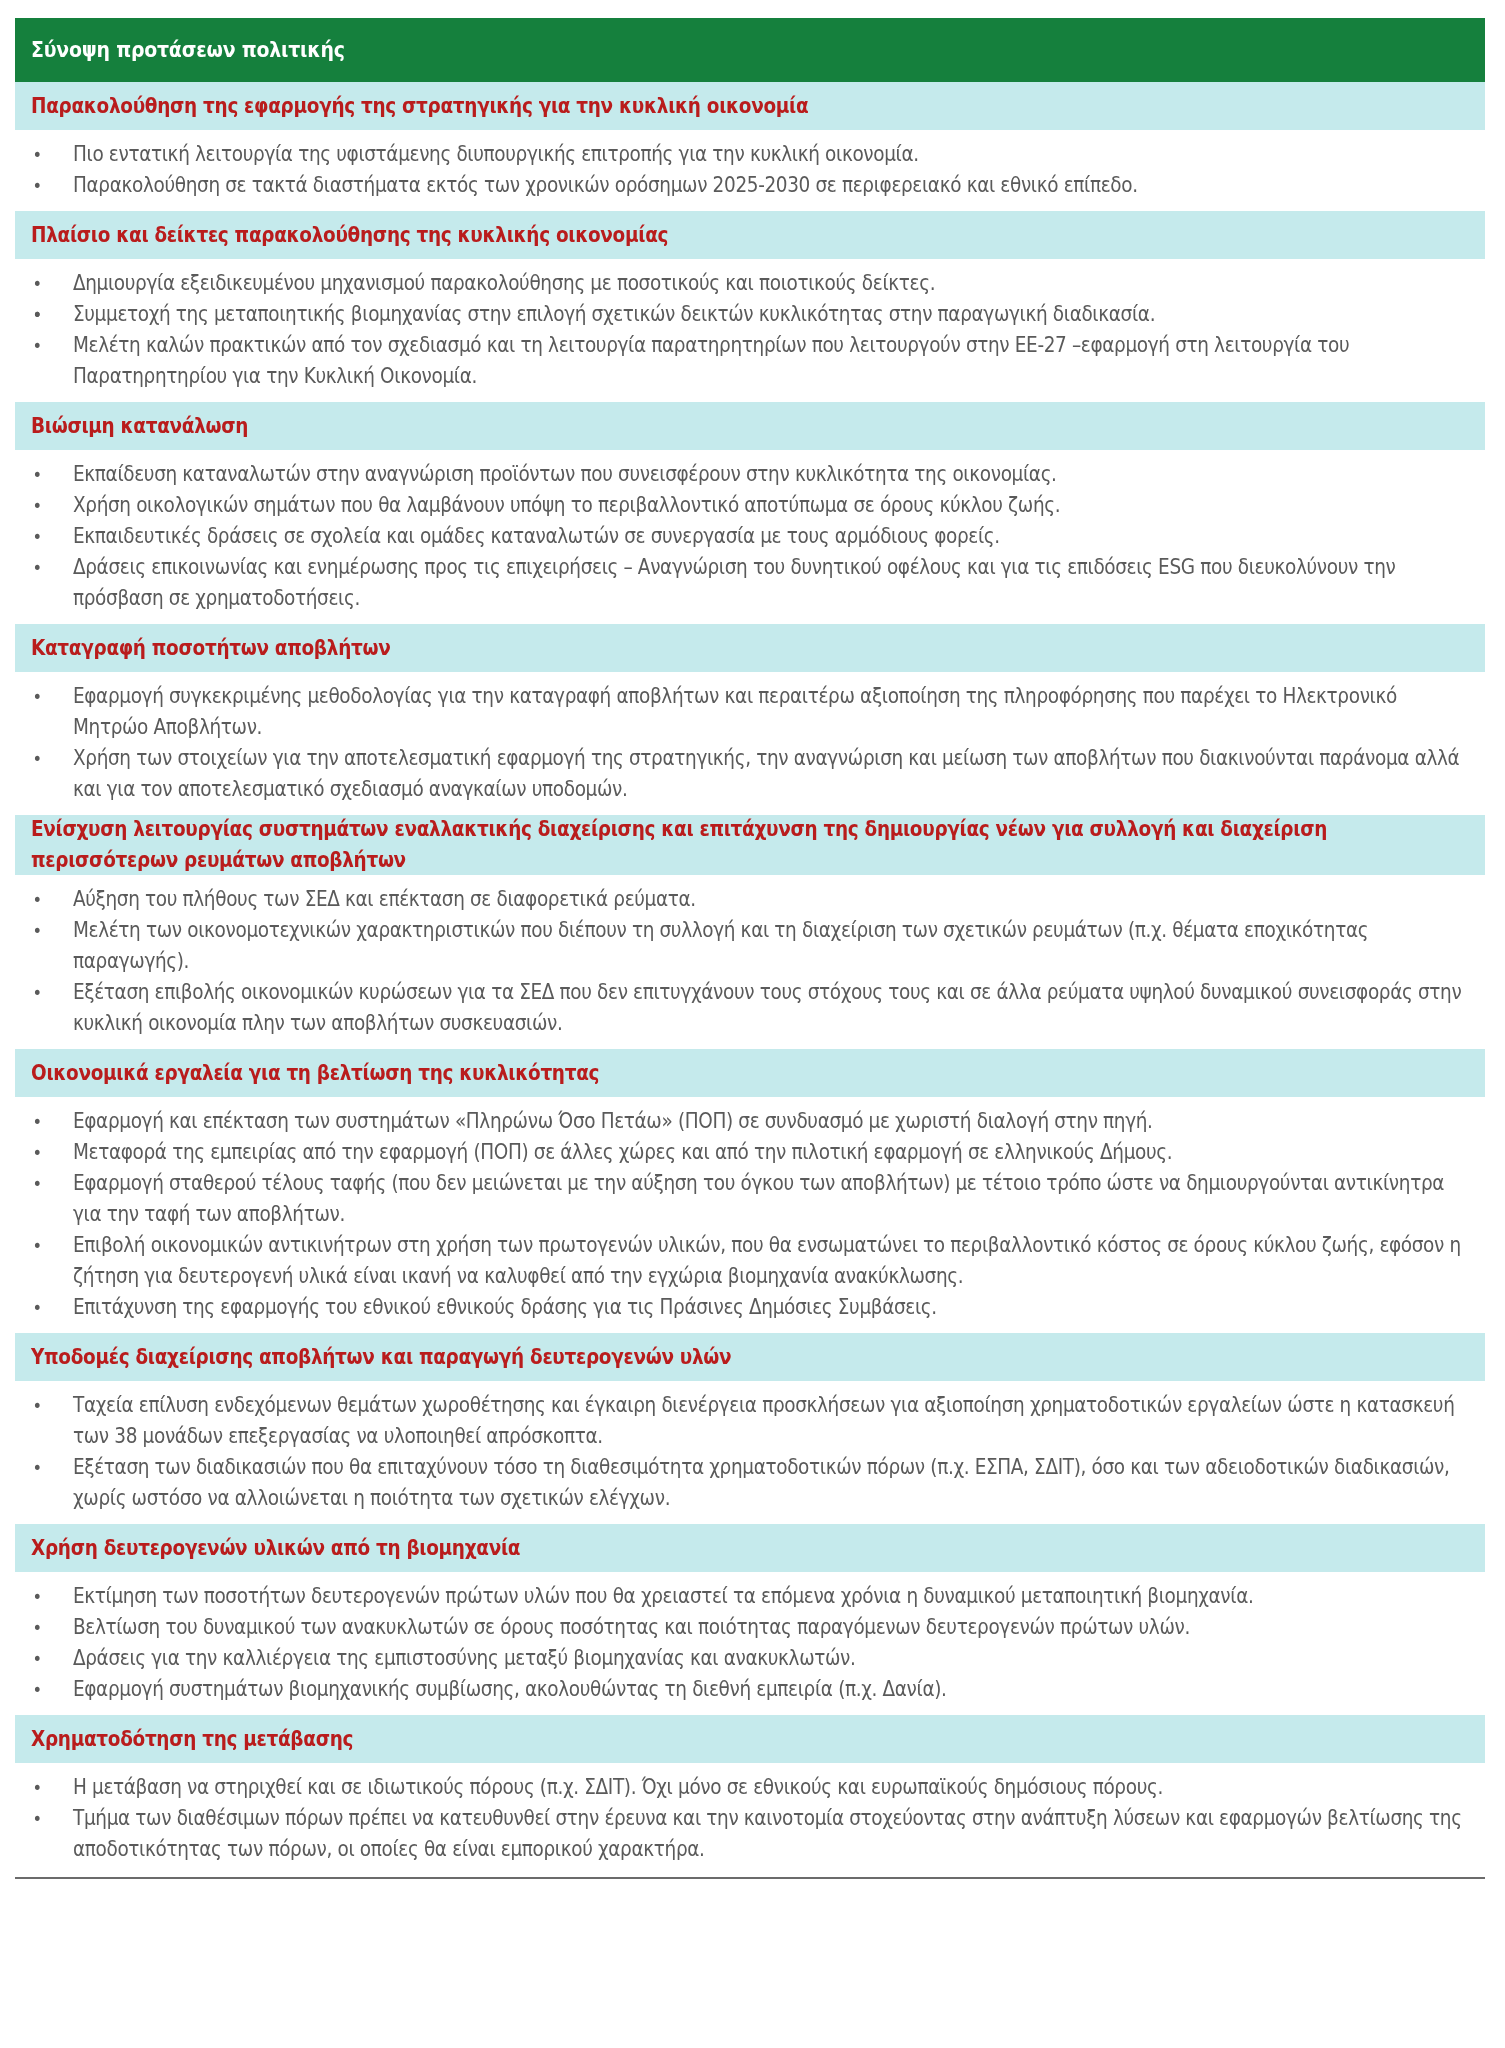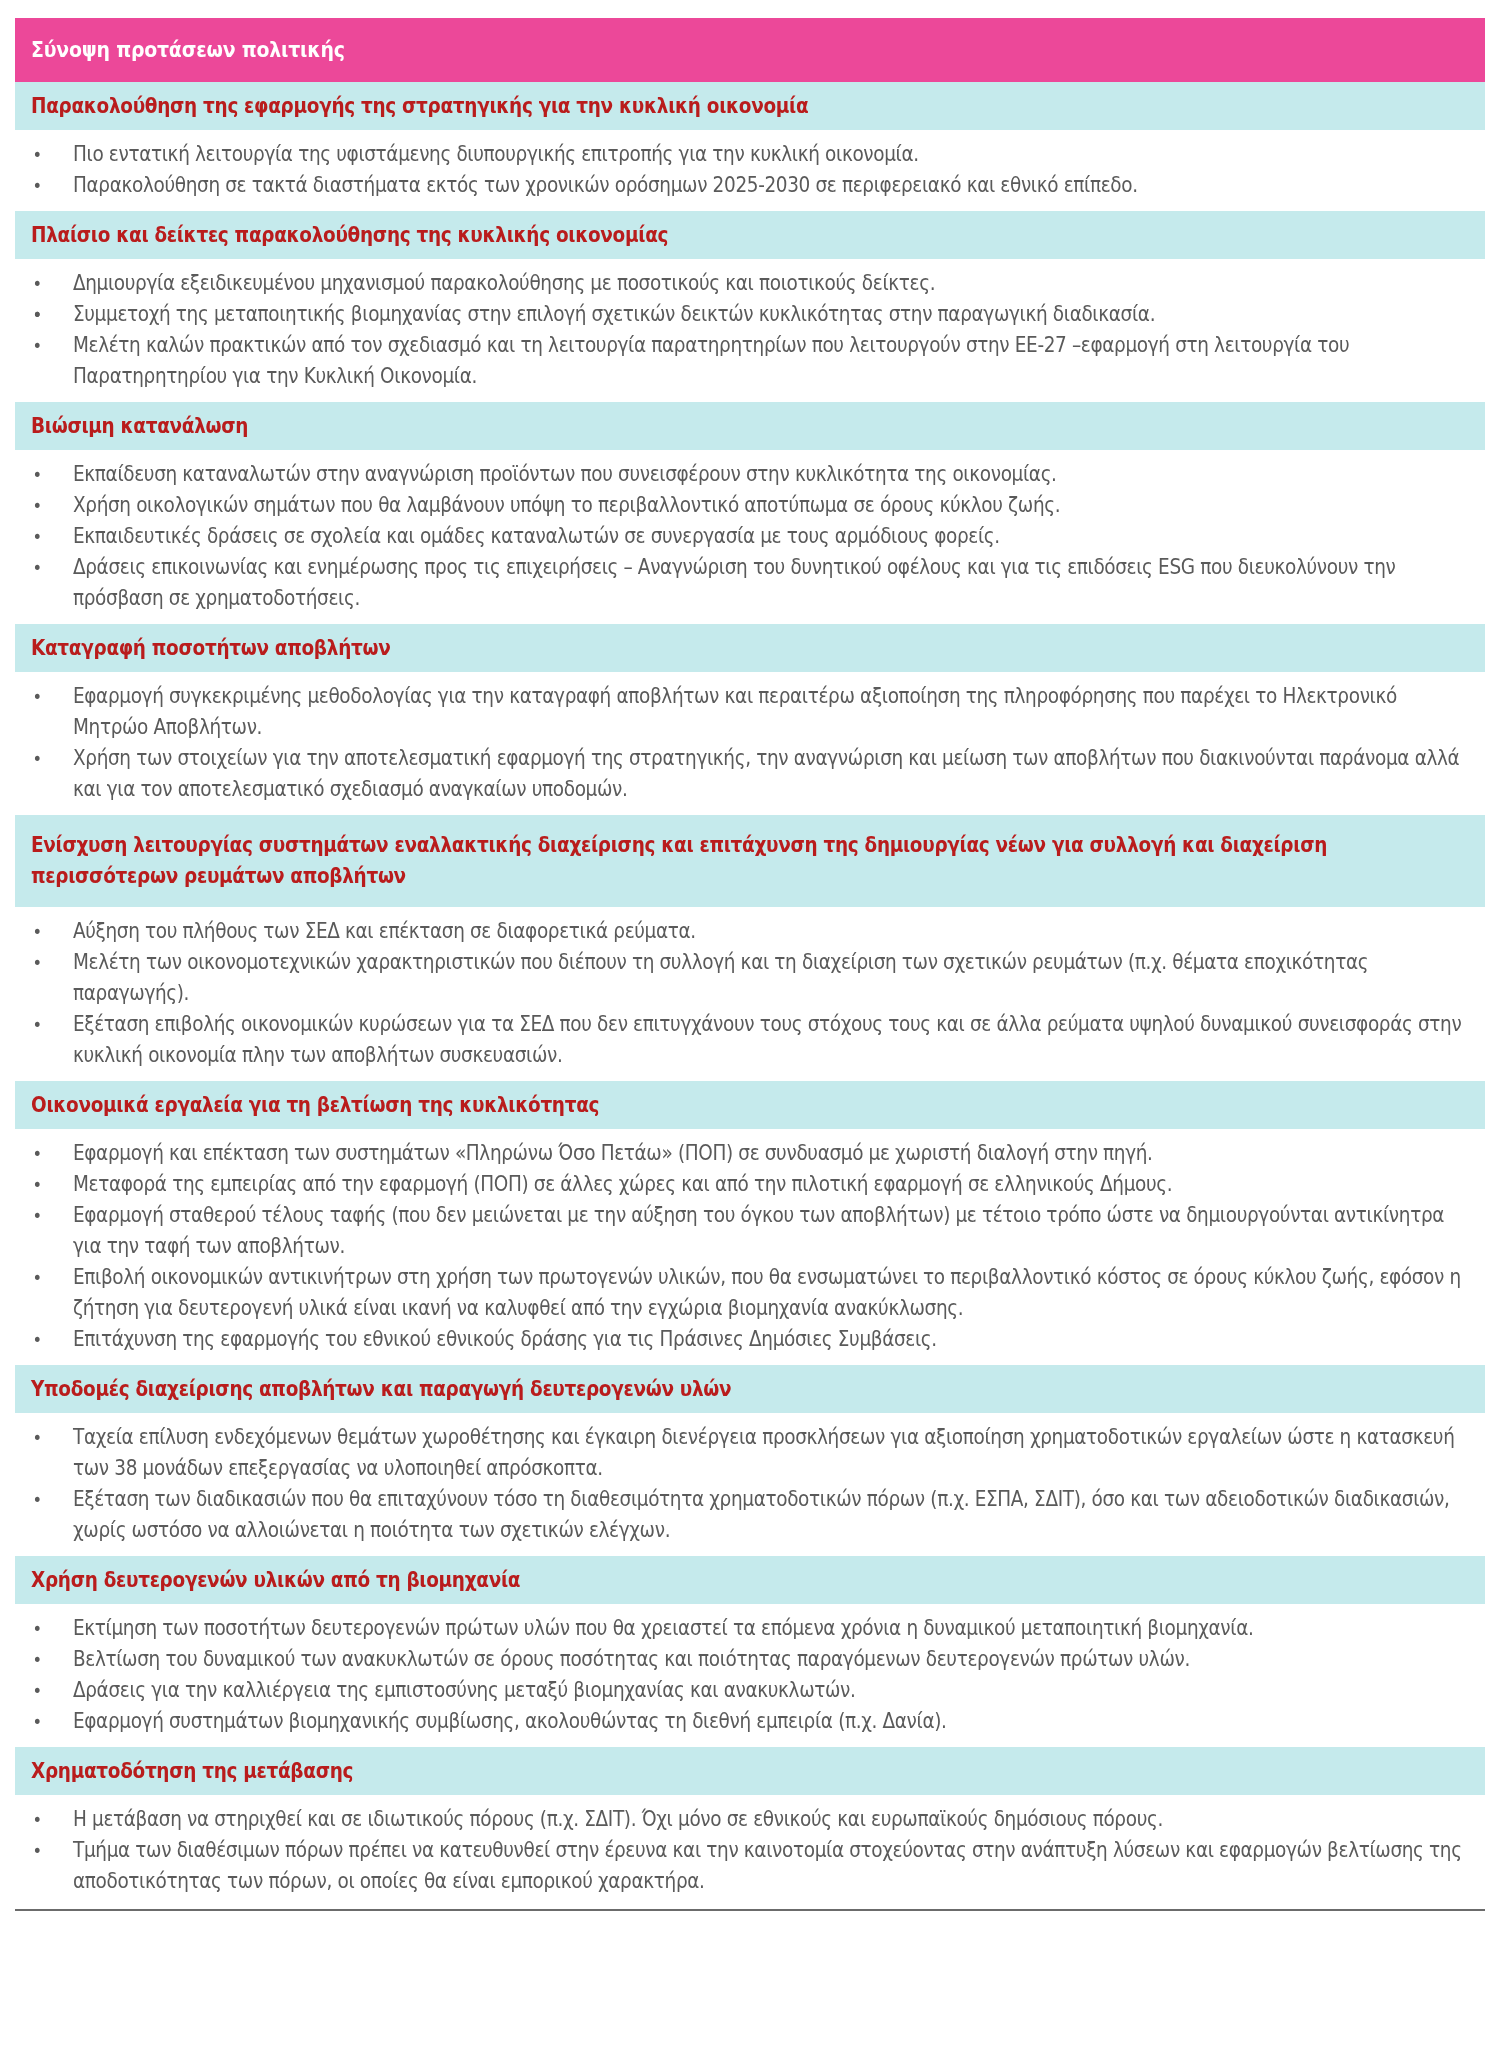--- a/index.html
+++ b/index.html
@@ -1,26 +1,26 @@
 <!DOCTYPE html>
 <html><head>
 <meta charset="utf-8">
 <style>
   html, body { margin: 0; padding: 0; background: #ffffff; }
   body { width: 1505px; height: 2048px; position: relative; overflow: hidden;
          font-family: "DejaVu Sans Condensed", "DejaVu Sans", "Liberation Sans", sans-serif; }
   .panel { position: absolute; left: 15px; top: 18px; width: 1470px; }
-  .title-bar { height: 64px; background: #ec4899; color: #ffffff; box-sizing: border-box;
+  .title-bar { height: 64px; background: #15803d; color: #ffffff; box-sizing: border-box;
                padding: 0 0 0 16px; display: flex; align-items: center;
                font-size: 21px; font-weight: bold; letter-spacing: -0.2px; }
   .section-header { background: #c5eaec; color: #b91c1c; box-sizing: border-box;
                     padding: 0 14px 0 16px; display: flex; align-items: center;
                     font-size: 20.5px; font-weight: bold; line-height: 31px; letter-spacing: -0.3px; }
   .section-header.h1 { height: 48px; }
-  .section-header.h2 { height: 92px; }
+  .section-header.h2 { height: 60px; }
   .bullets { list-style: none; margin: 0; padding: 9px 14px 10px 0; }
   .bullet { position: relative; padding-left: 58px; color: #5a5a5a;
             font-size: 20.5px; line-height: 31px; letter-spacing: -0.35px; }
   .bullet .dot { position: absolute; left: 17px; top: 0; width: 10px; text-align: center;
                  color: #5a5a5a; font-size: 18px; }
   .bottom-rule { height: 2px; background: #6b6b6b; margin-top: 2px; }
 </style>
 </head>
 <body>
 

